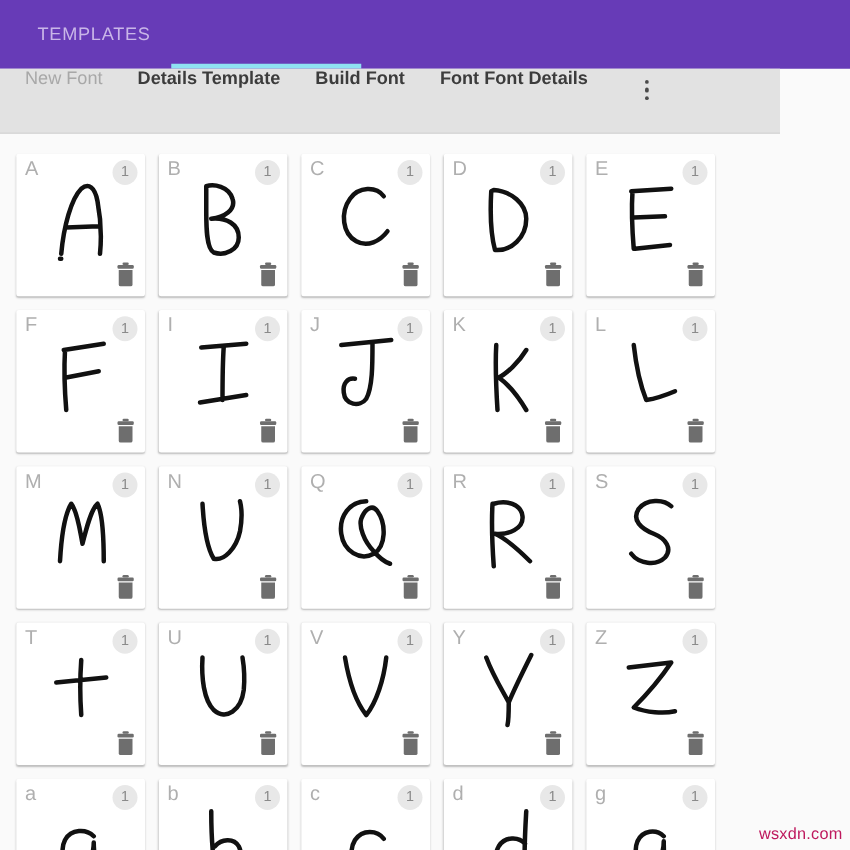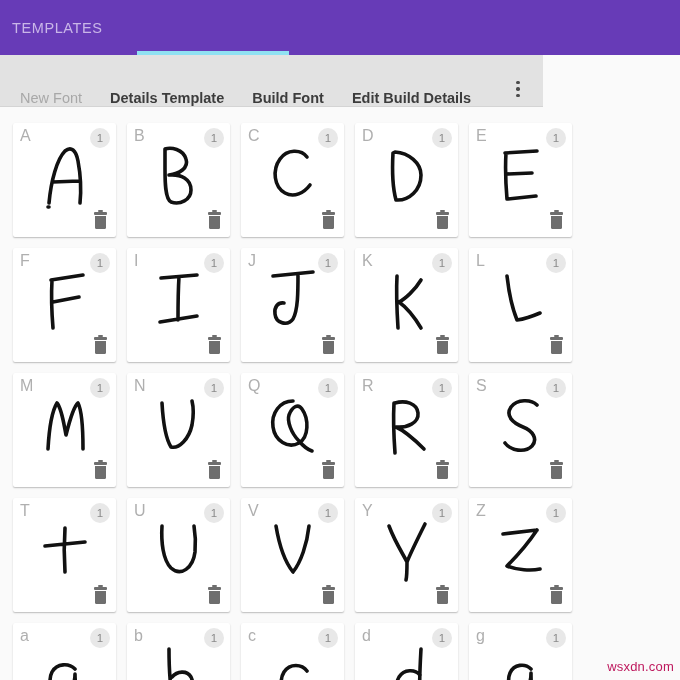--- a/index.html
+++ b/index.html
@@ -26,39 +26,39 @@
     position: relative;
     height: 55px;
     display: flex;
     align-items: center;
     justify-content: center;
     font-size: 14.5px;
     letter-spacing: 0.6px;
     cursor: pointer;
     user-select: none;
   }
-  .tab.inactive { color: #C9B6E8; padding: 0 12px; margin-left: 0px; }
+  .tab.inactive { color: #C9B6E8; padding: 0 30px; margin-left: 0px; }
   .tab.active   { color: #FFFFFF; width: 152px; margin-left: 18px; }
   .tab-indicator {
     position: absolute;
     left: 137px;
     bottom: 0;
     width: 152px;
     height: 4px;
     background: #8FE1F2;
   }
 
   
   #toolbar {
     position: relative;
-    width: 543px;
+    width: 624px;
     height: 52px;
     background: #E2E2E2;
     display: flex;
-    align-items: flex-end;
+    align-items: flex-start;
     border-bottom: 1px solid #d4d4d4;
   }
   .tb-item {
     font-size: 14.5px;
     font-weight: bold;
     color: #3C3C3C;
     padding: 0 14px;
     cursor: pointer;
     user-select: none;
     white-space: nowrap;
@@ -197,21 +197,21 @@
   <div class="tab inactive">
     <span>TEMPLATES</span>
   </div>
   <div class="tab-indicator"></div>
 </div>
 
 <div id="toolbar">
   <div id="tb-first" class="tb-item disabled">New Font</div>
   <div class="tb-item">Details Template</div>
   <div class="tb-item">Build Font</div>
-  <div class="tb-item">Edit Build Details</div>
+  <div class="tb-item">Font Font Details</div>
   <div id="overflow-btn">
     <i></i>
     <i></i>
     <i></i>
   </div>
 </div>
 
 <div id="grid">
     <div class="card">
       <div class="card-letter">A</div>

